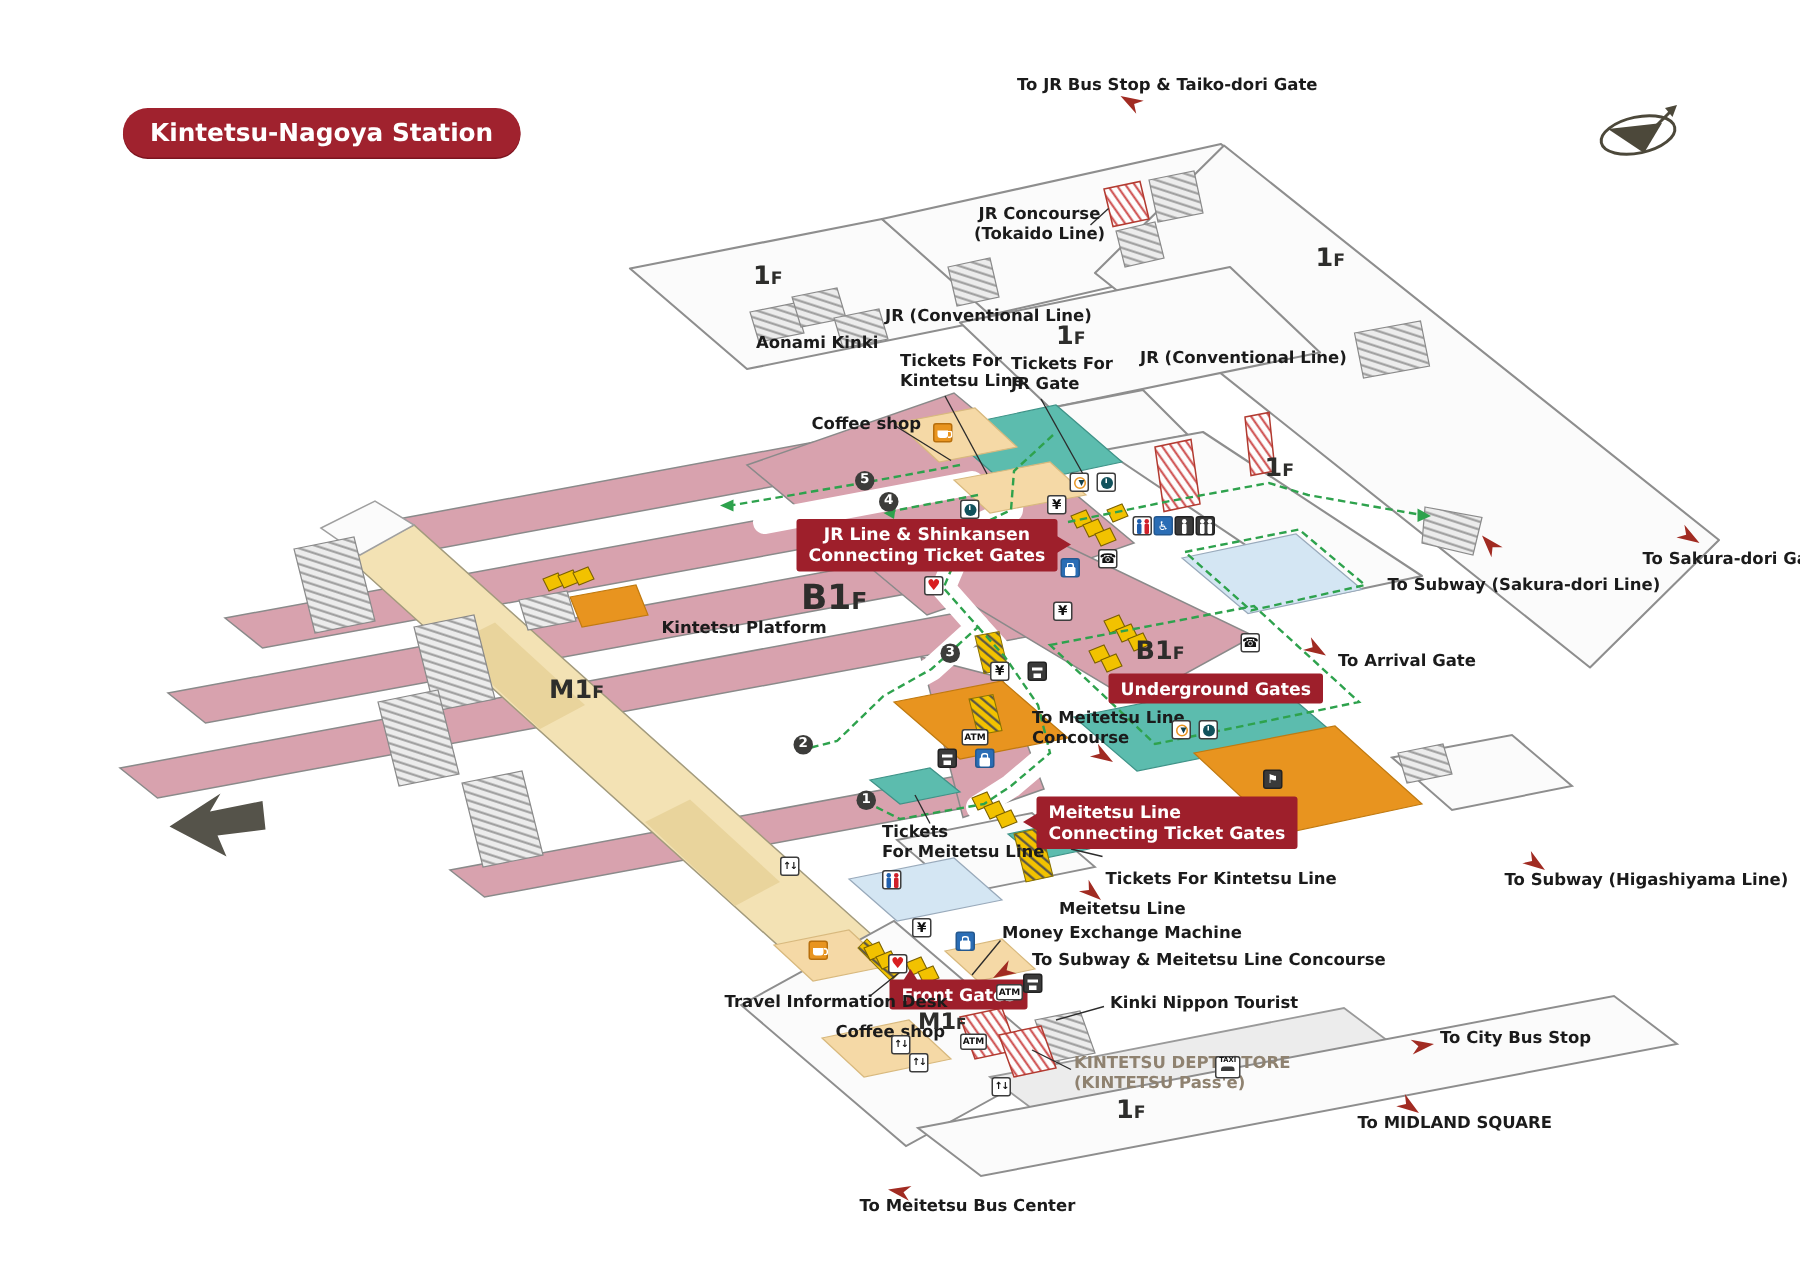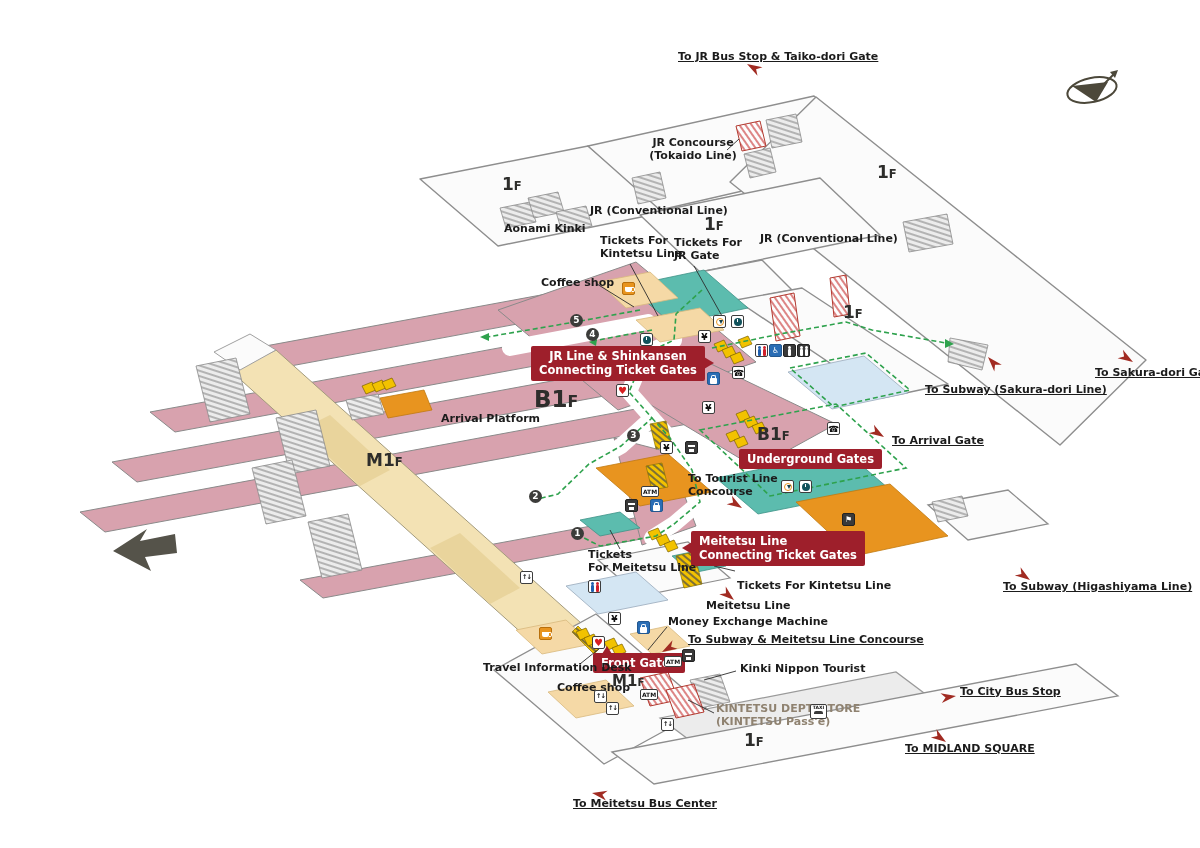--- a/index.html
+++ b/index.html
@@ -5,21 +5,21 @@
   html,body{margin:0;padding:0;background:#fff;}
   #stage{position:relative;width:1200px;height:848px;background:#fff;overflow:hidden;
          font-family:"DejaVu Sans","Liberation Sans",sans-serif;}
   #mapsvg{position:absolute;left:0;top:0;}
 
   .lbl{position:absolute;font-weight:bold;font-size:11px;line-height:1.18;color:#1b1b1b;white-space:nowrap;}
   .lbl.ctr{text-align:center;}
   .lbl.gray{color:#8f8270;}
   .lbl span{display:block;}
 
-  .dir{position:absolute;font-weight:bold;font-size:11px;color:#1b1b1b;white-space:nowrap;text-decoration:underline;}
+  .dir{position:absolute;font-weight:bold;font-size:11px;color:#1b1b1b;white-space:nowrap;}
 
   .badge{position:absolute;background:#9e1f2b;color:#fff;font-weight:bold;font-size:11.5px;
          line-height:1.25;padding:3px 8px;border-radius:2px;text-align:center;white-space:nowrap;}
   .badge span{display:block;}
   .badge.tail-r::after{content:"";position:absolute;right:-9px;top:50%;margin-top:-6px;
          border-left:10px solid #9e1f2b;border-top:6px solid transparent;border-bottom:6px solid transparent;}
   .badge.tail-l::before{content:"";position:absolute;left:-9px;top:50%;margin-top:-6px;
          border-right:10px solid #9e1f2b;border-top:6px solid transparent;border-bottom:6px solid transparent;}
   .badge.tail-t::before{content:"";position:absolute;top:-7px;left:9px;
          border-bottom:8px solid #9e1f2b;border-left:5px solid transparent;border-right:5px solid transparent;}
@@ -256,31 +256,32 @@
     <path fill="#55534a" d="M175,534 L140,541 L147,529 L113,551 L151,571 L145,557 L177,553 Z"></path>
 
     <g stroke="#4c483a" fill="none" stroke-width="2">
       <ellipse cx="1092" cy="90" rx="25" ry="12" transform="rotate(-12 1092 90)"></ellipse>
       <polygon points="1072,86 1108,82 1096,102" fill="#4c483a" stroke="none"></polygon>
       <line x1="1100" y1="88" x2="1114" y2="74"></line>
       <polygon points="1110,72 1118,70 1115,78" fill="#4c483a" stroke="none"></polygon>
     </g>
   </svg>
 
+  <div class="title-pill">Kintetsu-Nagoya Station</div>
 
   <div class="dir" style="left:678px;top:50px;">To JR Bus Stop &amp; Taiko-dori Gate</div>
   <div class="dir" style="left:1095px;top:366px;">To Sakura-dori Gate</div>
   <div class="dir" style="left:925px;top:383px;">To Subway (Sakura-dori Line)</div>
   <div class="dir" style="left:892px;top:434px;">To Arrival Gate</div>
   <div class="dir" style="left:1003px;top:580px;">To Subway (Higashiyama Line)</div>
   <div class="dir" style="left:960px;top:685px;">To City Bus Stop</div>
   <div class="dir" style="left:905px;top:742px;">To MIDLAND SQUARE</div>
   <div class="dir" style="left:573px;top:797px;">To Meitetsu Bus Center</div>
   <div class="lbl" style="left:688px;top:473px;">
-    <span>To Tourist Line</span>
+    <span>To Meitetsu Line</span>
     <span>Concourse</span>
   </div>
   <div class="dir" style="left:688px;top:633px;">To Subway &amp; Meitetsu Line Concourse</div>
 
   <div class="badge tail-r" style="left:531px;top:346px;">
     <span>JR Line &amp; Shinkansen</span>
     <span>Connecting Ticket Gates</span>
   </div>
   <div class="badge" style="left:739px;top:449px;">Underground Gates</div>
   <div class="badge tail-l" style="left:691px;top:531px;text-align:left;">
@@ -298,21 +299,21 @@
   <div class="lbl" style="left:504px;top:223px;">Aonami Kinki</div>
   <div class="lbl" style="left:600px;top:235px;">
     <span>Tickets For</span>
     <span>Kintetsu Line</span>
   </div>
   <div class="lbl" style="left:674px;top:237px;">
     <span>Tickets For</span>
     <span>JR Gate</span>
   </div>
   <div class="lbl" style="left:541px;top:277px;">Coffee shop</div>
-  <div class="lbl" style="left:441px;top:413px;">Arrival Platform</div>
+  <div class="lbl" style="left:441px;top:413px;">Kintetsu Platform</div>
   <div class="lbl" style="left:588px;top:549px;">
     <span>Tickets</span>
     <span>For Meitetsu Line</span>
   </div>
   <div class="lbl" style="left:737px;top:580px;">Tickets For Kintetsu Line</div>
   <div class="lbl" style="left:706px;top:600px;">Meitetsu Line</div>
   <div class="lbl" style="left:668px;top:616px;">Money Exchange Machine</div>
   <div class="lbl" style="left:740px;top:663px;">Kinki Nippon Tourist</div>
   <div class="lbl" style="left:483px;top:662px;text-align:right;">Travel Information Desk</div>
   <div class="lbl" style="left:557px;top:682px;">Coffee shop</div>

